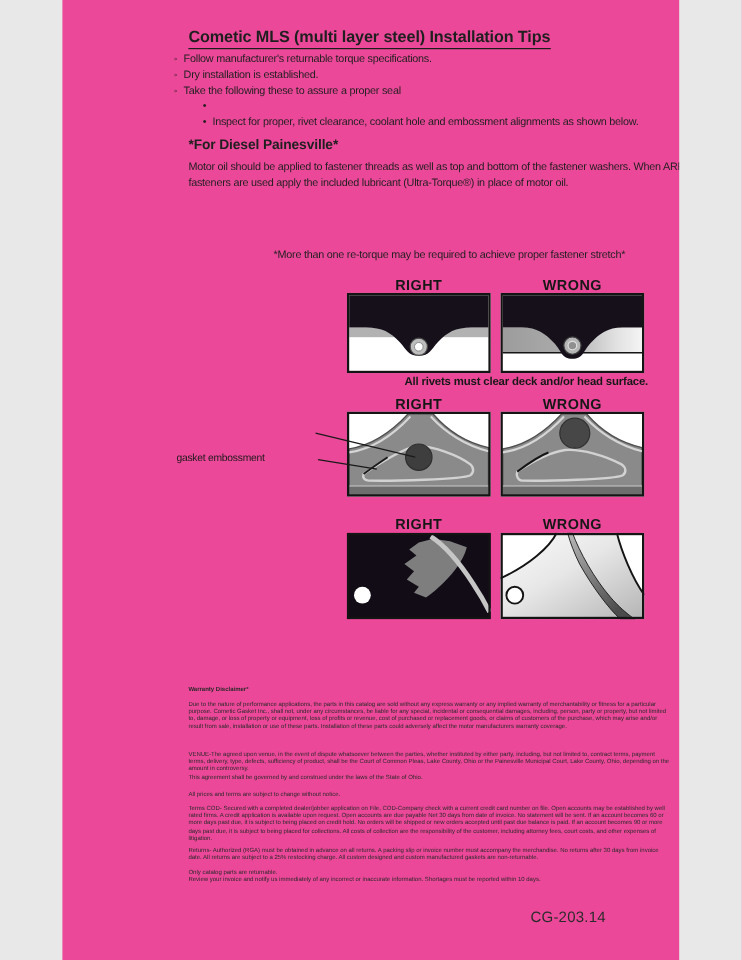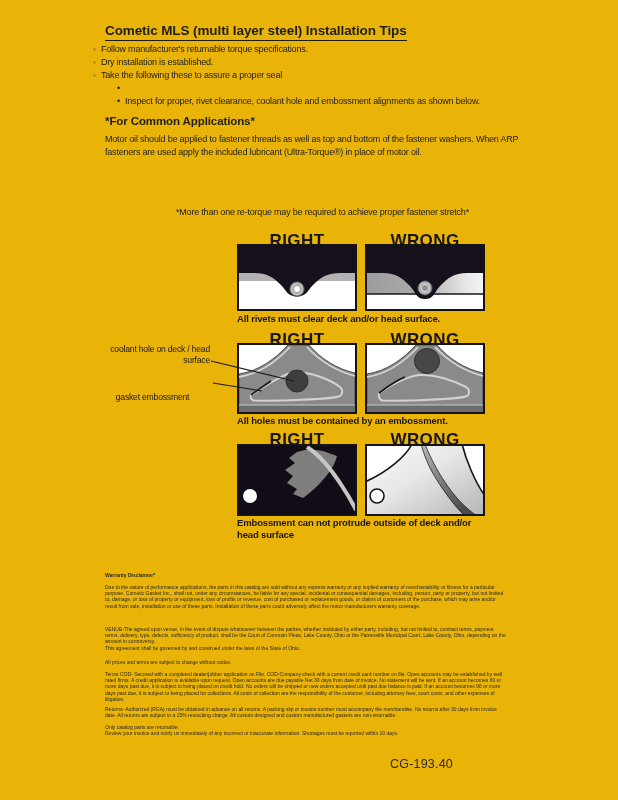--- a/index.html
+++ b/index.html
@@ -1,17 +1,17 @@
 <!DOCTYPE html>
 <html><head>
 <meta charset="utf-8">
 <style>
   html,body{margin:0;padding:0;background:#e8e8e8;}
   .page{
-    position:relative;width:618px;height:800px;background:#eab308;overflow:hidden;
+    position:relative;width:514px;height:800px;background:#ec4899;overflow:hidden;
     font-family:"Liberation Sans","DejaVu Sans",sans-serif;color:#1f1f1f;
     margin:0 auto;
   }
   .abs{position:absolute;}
   
   .doc-title{
     left:105px;top:23px;font-size:13.5px;font-weight:bold;letter-spacing:-0.1px;
     border-bottom:1.6px solid #1c1c1c;padding-bottom:2px;white-space:nowrap;
   }
   
@@ -20,33 +20,33 @@
   .b-item .mk{width:8px;flex:0 0 8px;font-size:8px;text-align:left;}
   .b-item.sub{margin-left:24px;}
   .b-item.sub .mk{font-size:9px;}
   
   .diesel-heading{left:105px;top:115px;font-size:11.5px;font-weight:bold;letter-spacing:-0.1px;}
   .body-par{left:105px;font-size:9px;letter-spacing:-0.2px;line-height:13px;width:435px;}
   .p1{top:133px;}
   .p2{top:163px;}
   .p3{top:206px;white-space:nowrap;text-align:center;}
   
-  .dg-head{width:120px;text-align:center;font-size:17px;font-weight:700;letter-spacing:0.4px;color:#171717;}
+  .dg-head{width:120px;text-align:center;font-size:12px;font-weight:700;letter-spacing:0.4px;color:#171717;}
   .col1{left:237px;} .col2{left:365px;}
   .h1{top:231px;} .h2{top:330px;} .h3{top:430px;}
   .panel{width:120px;display:block;}
   .pr1{top:244px;} .pr2{top:343px;} .pr3{top:444px;}
   .dg-caption{left:237px;font-size:9.5px;font-weight:bold;letter-spacing:-0.15px;line-height:11.5px;color:#171717;}
-  .c1{top:313px;white-space:nowrap;}
+  .c1{top:313px;white-space:nowrap;margin-left:48px;}
   .c2{top:415px;white-space:nowrap;}
   .c3{top:517px;width:248px;}
   
   .dg-label{font-size:8.6px;letter-spacing:-0.2px;line-height:10.5px;text-align:right;color:#1a1a1a;}
   .lab-coolant{left:95px;top:344px;width:115px;}
-  .lab-emboss{left:95px;top:392px;width:115px;white-space:nowrap;text-align:center;}
+  .lab-emboss{left:95px;top:376px;width:115px;white-space:nowrap;text-align:left;}
   .overlay{left:0;top:0;pointer-events:none;}
   
   .fine{left:105px;font-size:5px;line-height:6.2px;width:402px;color:#2a2a2a;}
   .fp-head{top:572px;font-weight:bold;}
   .fp1{top:584px;}
   .fp2{top:626px;}
   .fp3{top:659px;}
   .fp4{top:671px;}
   .fp5{top:706px;}
   .fp6{top:724px;}
@@ -76,21 +76,21 @@
     </div>
     <div class="b-item sub">
       <span class="mk">•</span>
     </div>
     <div class="b-item sub">
       <span class="mk">•</span>
       <span>Inspect for proper, rivet clearance, coolant hole and embossment alignments as shown below.</span>
     </div>
   </div>
 
-  <div class="abs diesel-heading">*For Common Applications*</div>
+  <div class="abs diesel-heading">*For Diesel Painesville*</div>
   <div class="abs body-par p1">Motor oil should be applied to fastener threads as well as top and bottom of the fastener washers. When ARP fasteners are used apply the included lubricant (Ultra-Torque®) in place of motor oil.</div>
   <div class="abs body-par p3">*More than one re-torque may be required to achieve proper fastener stretch*</div>
 
   <div class="abs dg-head col1 h1">RIGHT</div>
   <div class="abs dg-head col2 h1">WRONG</div>
 
   <svg class="abs panel col1 pr1" width="120" height="67" viewBox="0 0 120 67">
     <rect x="0" y="0" width="120" height="67" fill="#ffffff"></rect>
     <rect x="2" y="29" width="116" height="8" fill="#b2b2b2"></rect>
     <path d="M2,2 H118 V29 H104 C90,29 84,33 76,41 C70,47.5 69,52.5 60,52.5 C51,52.5 50,47.5 44,41 C36,33 30,29 16,29 H2 Z" fill="#16101b"></path>
@@ -113,24 +113,20 @@
     <path d="M2,2 H118 V29 H102 C89,29 83,34 75,42 C69,48.5 69,55 60,55 C51,55 51,48.5 45,42 C37,34 31,29 18,29 H2 Z" fill="#16101b"></path>
     <circle cx="60" cy="44" r="7.2" fill="#b5b5b5" stroke="#3d3d3d" stroke-width="1"></circle>
     <circle cx="60" cy="44" r="3.6" fill="#8f8f8f" stroke="#dddddd" stroke-width="1"></circle>
     <rect x="1" y="1" width="118" height="65" fill="none" stroke="#141414" stroke-width="2"></rect>
   </svg>
   <div class="abs dg-caption c1">All rivets must clear deck and/or head surface.</div>
 
   <div class="abs dg-head col1 h2">RIGHT</div>
   <div class="abs dg-head col2 h2">WRONG</div>
 
-  <div class="abs dg-label lab-coolant">
-    <span class="nl">coolant hole on</span>
-    <span class="nl">deck / head surface</span>
-  </div>
   <div class="abs dg-label lab-emboss">gasket embossment</div>
 
   <svg class="abs panel col1 pr2" width="120" height="71" viewBox="0 0 120 71">
     <rect x="0" y="0" width="120" height="71" fill="#ffffff"></rect>
     <path d="M2,31 C22,28 38,16 51,2 L72,2 C84,16 100,26 118,30 L118,69 L2,69 Z" fill="#8a8a8a" stroke="#4f4f4f" stroke-width="1"></path>
     <path d="M2,34 C22,31 39,19 53,4" stroke="#d6d6d6" stroke-width="1.8" fill="none"></path>
     <path d="M70,4 C82,17 99,28 118,33" stroke="#d6d6d6" stroke-width="1.8" fill="none"></path>
     <rect x="2" y="62" width="116" height="7" fill="#6d6d6d"></rect>
     <line x1="2" y1="62" x2="118" y2="62" stroke="#c9c9c9" stroke-width="1"></line>
     <path d="M14,52 C26,44 44,32 57,29 C72,28 94,37 103,44 C106,46.5 106,51 103,53 C96,56.5 36,58 18,57.5 C14.5,57.3 13,55 14,52 Z" fill="none" stroke="#d2d2d2" stroke-width="2"></path>
@@ -143,21 +139,20 @@
     <path d="M2,31 C22,28 38,16 51,2 L72,2 C84,16 100,26 118,30 L118,69 L2,69 Z" fill="#8a8a8a" stroke="#4f4f4f" stroke-width="1"></path>
     <path d="M2,34 C22,31 39,19 53,4" stroke="#d6d6d6" stroke-width="1.8" fill="none"></path>
     <path d="M70,4 C82,17 99,28 118,33" stroke="#d6d6d6" stroke-width="1.8" fill="none"></path>
     <rect x="2" y="62" width="116" height="7" fill="#6d6d6d"></rect>
     <line x1="2" y1="62" x2="118" y2="62" stroke="#c9c9c9" stroke-width="1"></line>
     <circle cx="62" cy="18" r="12.5" fill="#474747" stroke="#303030" stroke-width="1"></circle>
     <path d="M14,50 C26,42 40,34 54,32 C68,31 88,37 101,44 C105,46.5 105,51 102,53 C95,56.5 36,58 18,57.5 C14.5,57.3 13,53.5 14,50 Z" fill="none" stroke="#d2d2d2" stroke-width="2"></path>
     <path d="M14,50 C22,44 32,37 40,34" stroke="#151515" stroke-width="1.8" fill="none"></path>
     <rect x="1" y="1" width="118" height="69" fill="none" stroke="#141414" stroke-width="2"></rect>
   </svg>
-  <div class="abs dg-caption c2">All holes must be contained by an embossment.</div>
 
   <div class="abs dg-head col1 h3">RIGHT</div>
   <div class="abs dg-head col2 h3">WRONG</div>
 
   <svg class="abs panel col1 pr3" width="120" height="72" viewBox="0 0 120 72">
     <rect x="0" y="0" width="120" height="72" fill="#120c16"></rect>
     <path d="M60,8 L52,14 L58,19 L48,26 L56,32 L50,39 L60,45 L56,50 L66,54 C76,47 86,37 93,27 C97,21 99,16 100,12 L86,7 L72,5 Z" fill="#7e7e7e"></path>
     <path d="M70,3 C84,12 96,28 105,42 C111,51 116,60 119,66" stroke="#c6c6c6" stroke-width="4" fill="none"></path>
     <circle cx="13" cy="52" r="7" fill="#ffffff"></circle>
     <rect x="1" y="1" width="118" height="70" fill="none" stroke="#141414" stroke-width="2"></rect>
@@ -175,36 +170,35 @@
       </linearGradient>
     </defs>
     <rect x="0" y="0" width="120" height="72" fill="#ffffff"></rect>
     <path d="M0,38 C24,27 41,12 47,0 L97,0 C101,16 110,38 120,52 L120,72 L0,72 Z" fill="url(#g-band3)"></path>
     <path d="M0,38 C24,27 41,12 47,0" stroke="#141414" stroke-width="1.6" fill="none"></path>
     <path d="M97,0 C101,16 110,38 120,52" stroke="#141414" stroke-width="1.6" fill="none"></path>
     <path d="M60,0 C66,16 78,38 92,54 C98,61 106,68 112,72 L100,72 C90,63 76,44 66,26 C62,18 58,8 56,0 Z" fill="url(#g-stripe3)" stroke="#222222" stroke-width="0.8"></path>
     <circle cx="12" cy="52" r="7" fill="#ffffff" stroke="#141414" stroke-width="1.6"></circle>
     <rect x="1" y="1" width="118" height="70" fill="none" stroke="#141414" stroke-width="2"></rect>
   </svg>
-  <div class="abs dg-caption c3">Embossment can not protrude outside of deck and/or head surface</div>
 
   <svg class="abs overlay" width="618" height="800" viewBox="0 0 618 800">
     <line x1="211" y1="361" x2="294" y2="381" stroke="#1a1a1a" stroke-width="1.1"></line>
     <line x1="213" y1="383" x2="262" y2="391" stroke="#1a1a1a" stroke-width="1.1"></line>
   </svg>
 
   <div class="abs fine fp-head">Warranty Disclaimer*</div>
   <div class="abs fine fp1">Due to the nature of performance applications, the parts in this catalog are sold without any express warranty or any implied warranty of merchantability or fitness for a particular purpose.  Cometic Gasket Inc., shall not, under any circumstances, be liable for any special, incidental or consequential damages, including, person, party or property, but not limited to, damage, or loss of property or equipment, loss of profits or revenue, cost of purchased or replacement goods, or claims of customers of the purchase, which may arise and/or result from sale, installation or use of these parts.  Installation of these parts could adversely affect the motor manufacturers warranty coverage.</div>
   <div class="abs fine fp2">
     <span class="nl">VENUE-The agreed upon venue, in the event of dispute whatsoever between the parties, whether instituted by either party, including, but not limited to, contract terms, payment terms, delivery, type, defects, sufficiency of product, shall be the Court of Common Pleas, Lake County, Ohio or the Painesville Municipal Court, Lake County, Ohio, depending on the amount in controversy.</span>
     <span class="nl">This agreement shall be governed by and construed under the laws of the State of Ohio.</span>
   </div>
   <div class="abs fine fp3">All prices and terms are subject to change without notice.</div>
   <div class="abs fine fp4">Terms COD- Secured with a completed dealer/jobber application on File, COD-Company check with a current credit card number on file.  Open accounts may be established by well rated firms.  A credit application is available upon request.  Open accounts are due payable Net 30 days from date of invoice.  No statement will be sent.  If an account becomes 60 or more days past due, it is subject to being placed on credit hold.  No orders will be shipped or new orders accepted until past due balance is paid.  If an account becomes 90 or more days past due, it is subject to being placed for collections.  All costs of collection are the responsibility of the customer, including attorney fees, court costs, and other expenses of litigation.</div>
   <div class="abs fine fp5">Returns- Authorized (RGA) must be obtained in advance on all returns.  A packing slip or invoice number must accompany the merchandise.  No returns after 30 days from invoice date.  All returns are subject to a 25% restocking charge.  All custom designed and custom manufactured gaskets are non-returnable.</div>
   <div class="abs fine fp6">
     <span class="nl">Only catalog parts are returnable.</span>
     <span class="nl">Review your invoice and notify us immediately of any incorrect or inaccurate information.  Shortages must be reported within 10 days.</span>
   </div>
 
-  <div class="abs footer">CG-193.40</div>
+  <div class="abs footer">CG-203.14</div>
 
 </div>
 
 </body></html>

